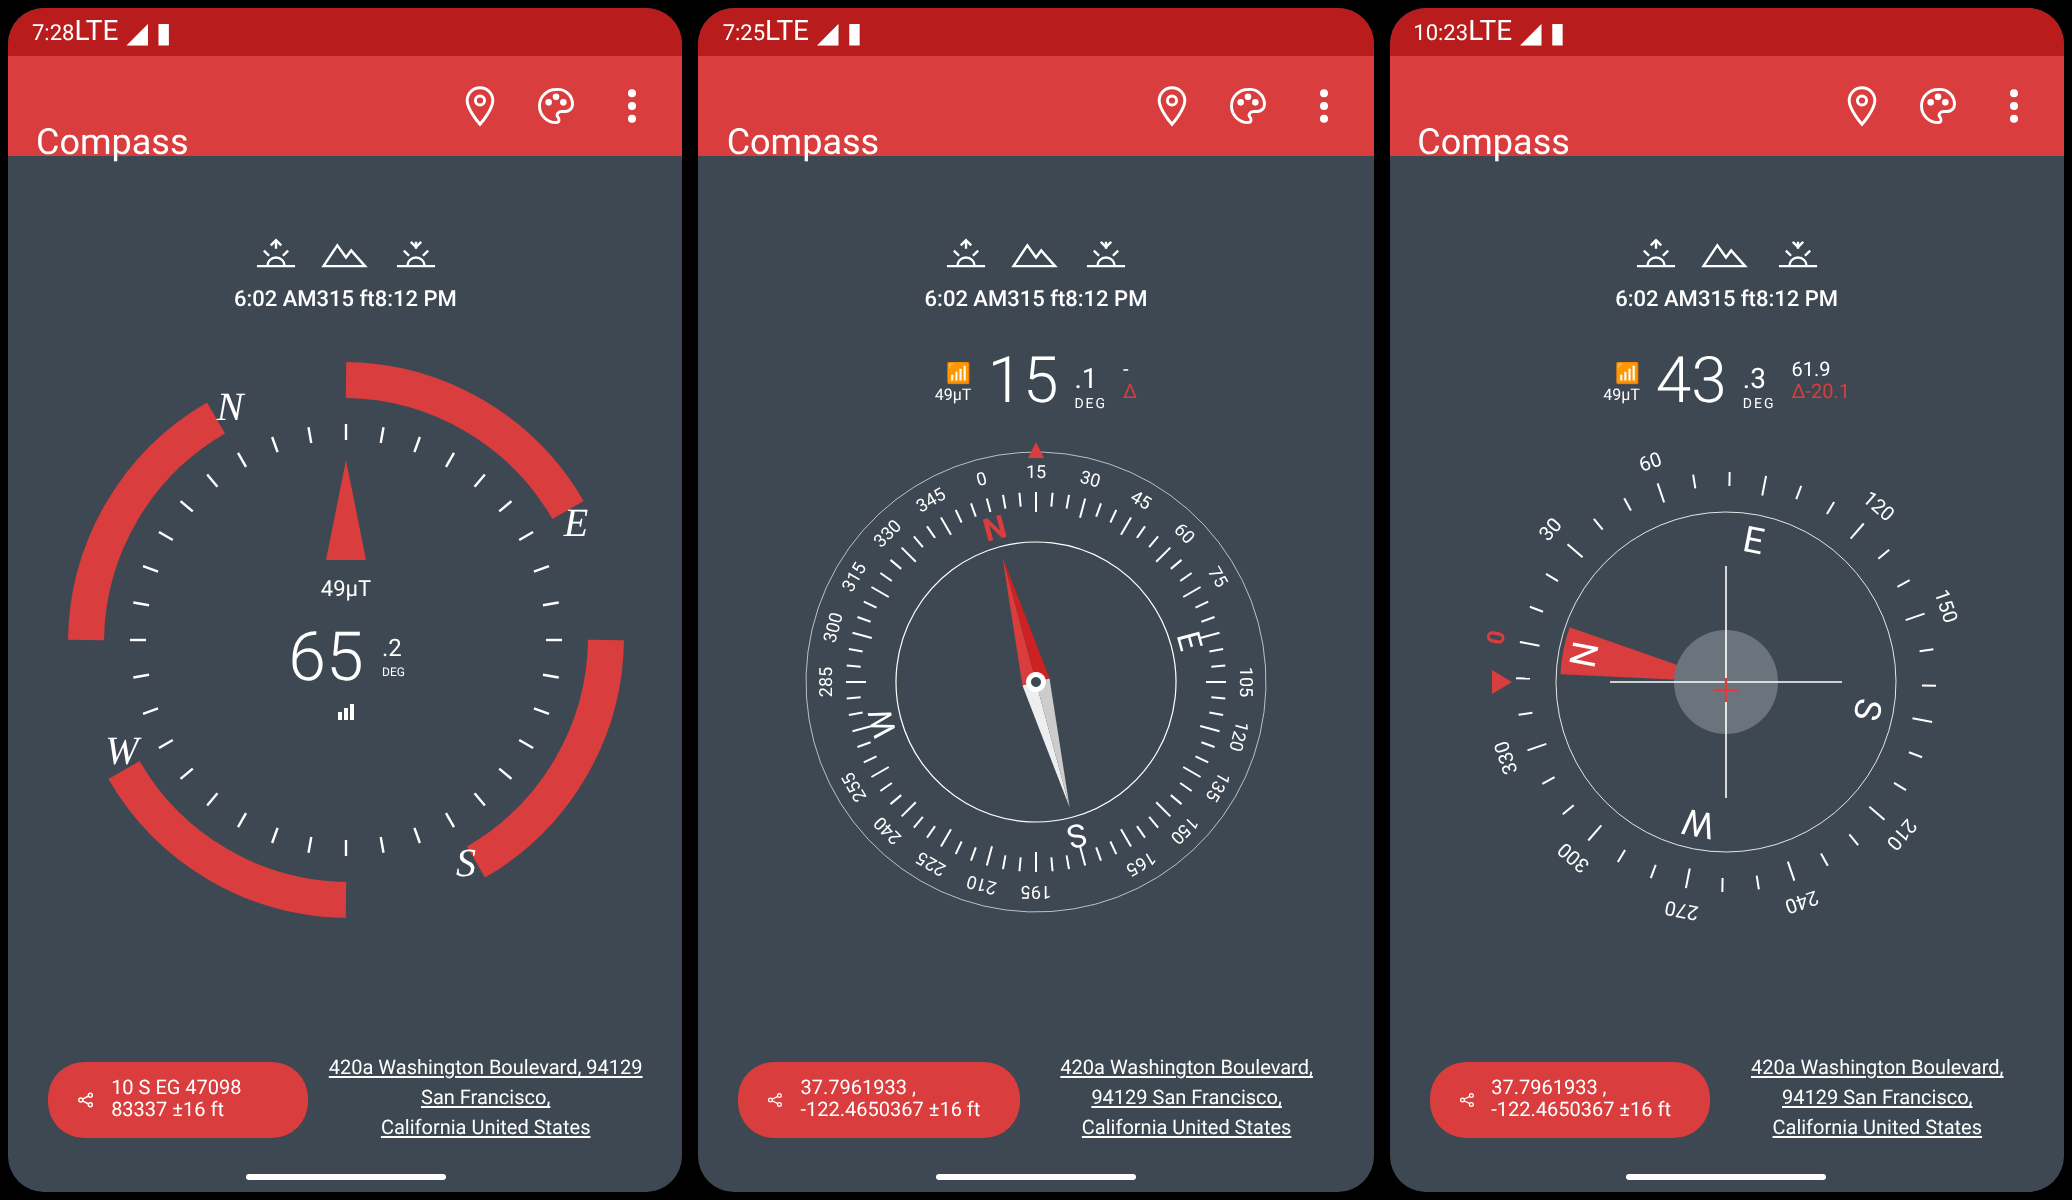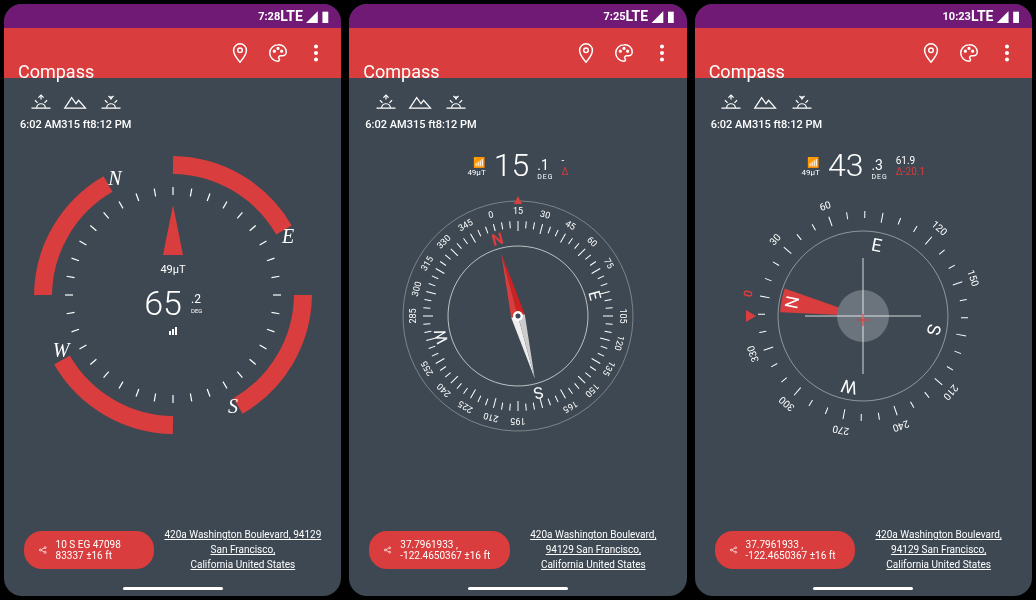--- a/index.html
+++ b/index.html
@@ -1,25 +1,25 @@
 <!DOCTYPE html>
 <html><head>
 <meta charset="utf-8">
 <style>
   * { margin: 0; padding: 0; box-sizing: border-box; }
   body { background: #000; width: 1036px; height: 600px; display: flex; gap: 8px; padding: 4px; font-family: -apple-system, Roboto, Arial, sans-serif; }
   .phone { flex: 1; background: #3d4852; border-radius: 18px; overflow: hidden; position: relative; display: flex; flex-direction: column; }
-  .status-bar { height: 24px; display: flex; align-items: center; justify-content: flex-end; padding: 0 12px; color: #fff; font-size: 11px; font-weight: 700; background: #701a75; }
+  .status-bar { height: 24px; display: flex; align-items: center; justify-content: flex-start; padding: 0 12px; color: #fff; font-size: 11px; font-weight: 400; background: #b91c1c; }
   .status-right { display: flex; align-items: center; gap: 4px; font-size: 14px; }
   .app-bar { height: 50px; background: #d93d3d; display: flex; align-items: center; padding: 0 14px; color: #fff; }
   .app-title { font-size: 18px; font-weight: 400; flex: 1; margin-top: 36px; }
   .app-icons { display: flex; gap: 16px; align-items: center; }
   .icon-btn { width: 22px; height: 22px; display: flex; align-items: center; justify-content: center; }
   .icon-btn svg { stroke: #fff; fill: none; stroke-width: 1.6; }
-  .info-row { display: flex; justify-content: flex-start; padding: 14px 16px 10px; color: #fff; }
+  .info-row { display: flex; justify-content: center; padding: 14px 16px 10px; color: #fff; margin-top: 25px; }
   .info-item { display: flex; flex-direction: column; align-items: center; gap: 6px; }
   .info-item svg { stroke: #fff; fill: none; stroke-width: 1.4; width: 26px; height: 20px; }
   .info-label { font-size: 11px; font-weight: 500; }
   .compass-area { flex: 1; position: relative; }
   .heading-display { position: absolute; top: 8px; left: 50%; transform: translateX(-50%); display: flex; align-items: flex-end; gap: 8px; color: #fff; z-index: 5; }
   .heading-main { font-size: 32px; font-weight: 300; line-height: 1; }
   .heading-dec { font-size: 14px; }
   .heading-unit { font-size: 7px; letter-spacing: 1px; }
   .heading-left { font-size: 8px; text-align: right; padding-bottom: 4px; }
   .heading-right { font-size: 10px; padding-bottom: 4px; color: #fff; }

